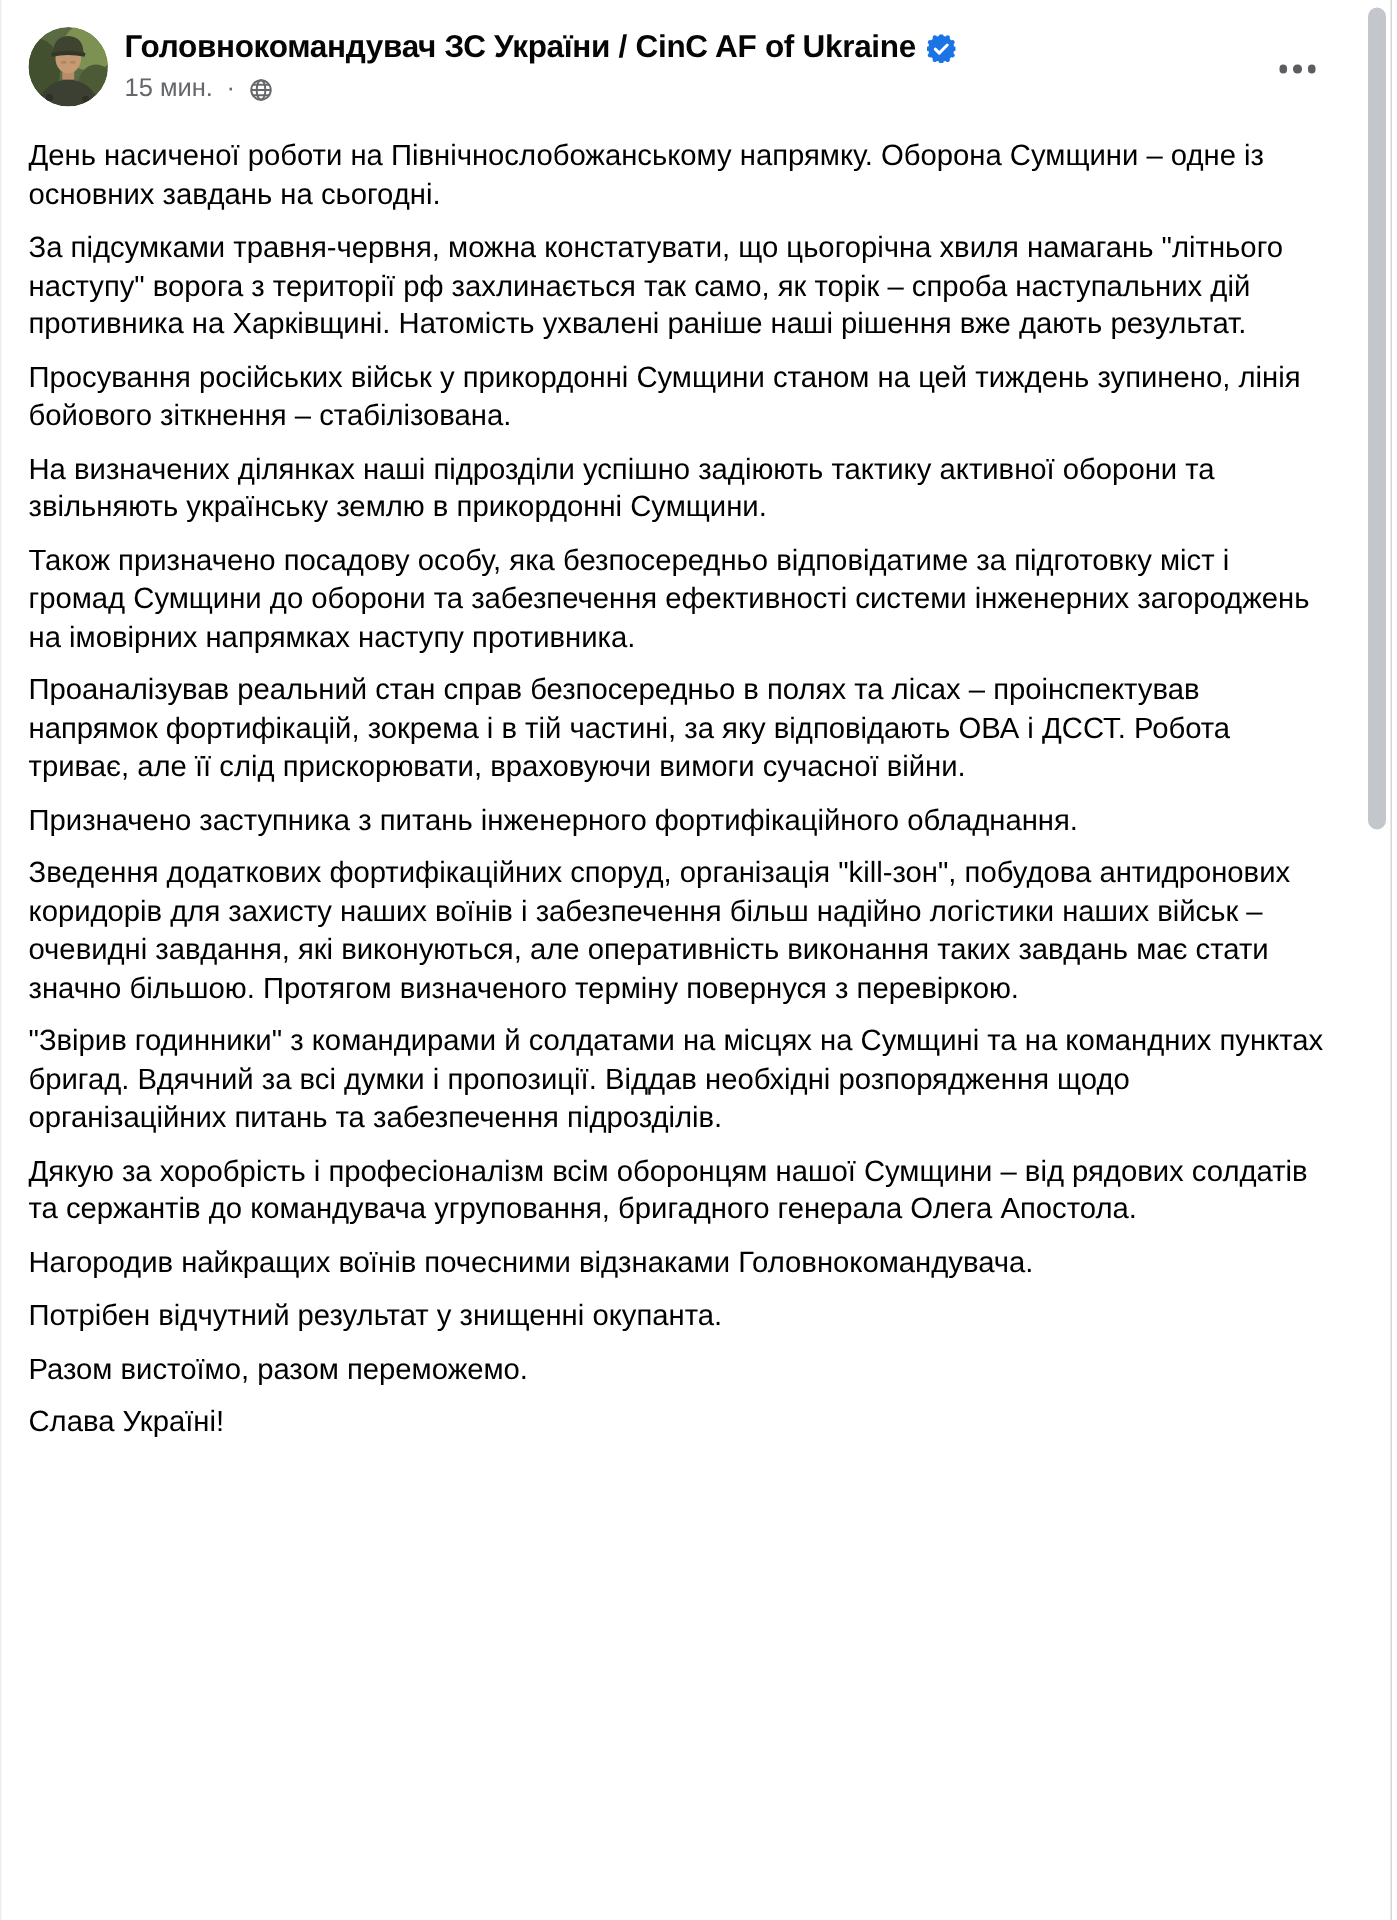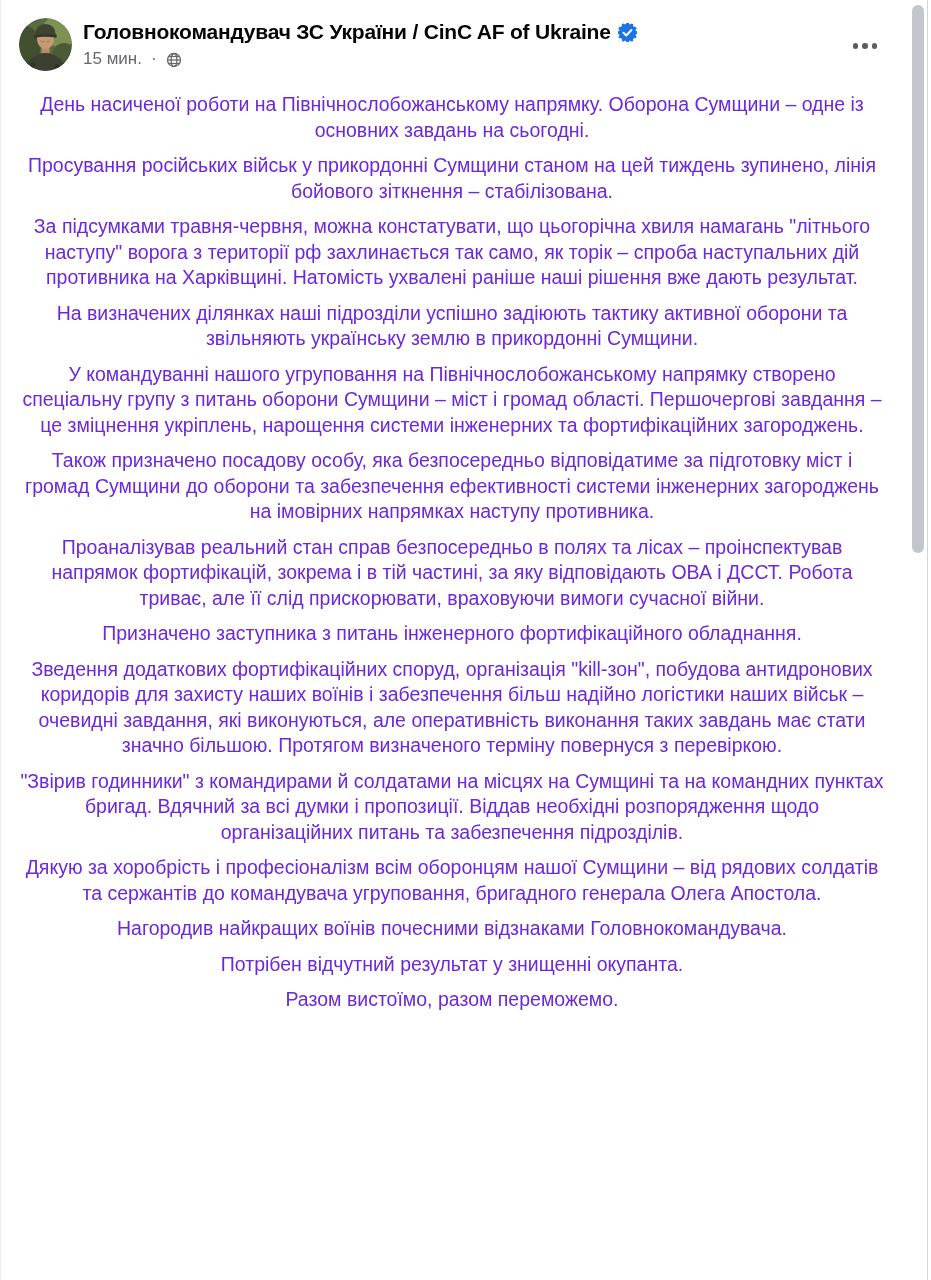--- a/index.html
+++ b/index.html
@@ -42,23 +42,22 @@
   }
   .menu-btn i{
     width:5.5px;height:5.5px;border-radius:50%;
     background:#5b5d61;display:block;
   }
   .post-body{margin-top:21px;}
   .post-body p{
     margin:0 0 10px 0;
     font-size:19.5px;
     line-height:25.5px;
-    color:#6d28d9;
+    color:#000000;
     max-width:880px;
-    text-align:center;
   }
   .scrollbar-thumb{
     position:absolute;top:5px;right:7px;
     width:12px;height:548px;
     background:#c3c6cb;border-radius:7px;
     cursor:pointer;
   }
   .window-edge{
     position:absolute;top:0;right:3px;width:1px;height:1280px;
     background:#d6d6d6;
@@ -135,30 +134,30 @@
 
     <div class="menu-btn">
       <i></i>
       <i></i>
       <i></i>
     </div>
   </div>
 
   <div class="post-body">
     <p>День насиченої роботи на Північнослобожанському напрямку. Оборона Сумщини – одне із основних завдань на сьогодні.</p>
+    <p>За підсумками травня-червня, можна констатувати, що цьогорічна хвиля намагань "літнього наступу" ворога з території рф захлинається так само, як торік – спроба наступальних дій противника на Харківщині. Натомість ухвалені раніше наші рішення вже дають результат.</p>
     <p>Просування російських військ у прикордонні Сумщини станом на цей тиждень зупинено, лінія бойового зіткнення – стабілізована.</p>
-    <p>За підсумками травня-червня, можна констатувати, що цьогорічна хвиля намагань "літнього наступу" ворога з території рф захлинається так само, як торік – спроба наступальних дій противника на Харківщині. Натомість ухвалені раніше наші рішення вже дають результат.</p>
     <p>На визначених ділянках наші підрозділи успішно задіюють тактику активної оборони та звільняють українську землю в прикордонні Сумщини.</p>
-    <p>У командуванні нашого угруповання на Північнослобожанському напрямку створено спеціальну групу з питань оборони Сумщини – міст і громад області. Першочергові завдання – це зміцнення укріплень, нарощення системи інженерних та фортифікаційних загороджень.</p>
     <p>Також призначено посадову особу, яка безпосередньо відповідатиме за підготовку міст і громад Сумщини до оборони та забезпечення ефективності системи інженерних загороджень на імовірних напрямках наступу противника.</p>
     <p>Проаналізував реальний стан справ безпосередньо в полях та лісах – проінспектував напрямок фортифікацій, зокрема і в тій частині, за яку відповідають ОВА і ДССТ. Робота триває, але її слід прискорювати, враховуючи вимоги сучасної війни.</p>
     <p>Призначено заступника з питань інженерного фортифікаційного обладнання.</p>
     <p>Зведення додаткових фортифікаційних споруд, організація "kill-зон", побудова антидронових коридорів для захисту наших воїнів і забезпечення більш надійно логістики наших військ – очевидні завдання, які виконуються, але оперативність виконання таких завдань має стати значно більшою. Протягом визначеного терміну повернуся з перевіркою.</p>
     <p>"Звірив годинники" з командирами й солдатами на місцях на Сумщині та на командних пунктах бригад. Вдячний за всі думки і пропозиції. Віддав необхідні розпорядження щодо організаційних питань та забезпечення підрозділів.</p>
     <p>Дякую за хоробрість і професіоналізм всім оборонцям нашої Сумщини – від рядових солдатів та сержантів до командувача угруповання, бригадного генерала Олега Апостола.</p>
     <p>Нагородив найкращих воїнів почесними відзнаками Головнокомандувача.</p>
     <p>Потрібен відчутний результат у знищенні окупанта.</p>
     <p>Разом вистоїмо, разом переможемо.</p>
+    <p>Слава Україні!</p>
   </div>
 </div>
 
 <div class="window-edge"></div>
 <div class="scrollbar-thumb"></div>
 
 </body></html>

